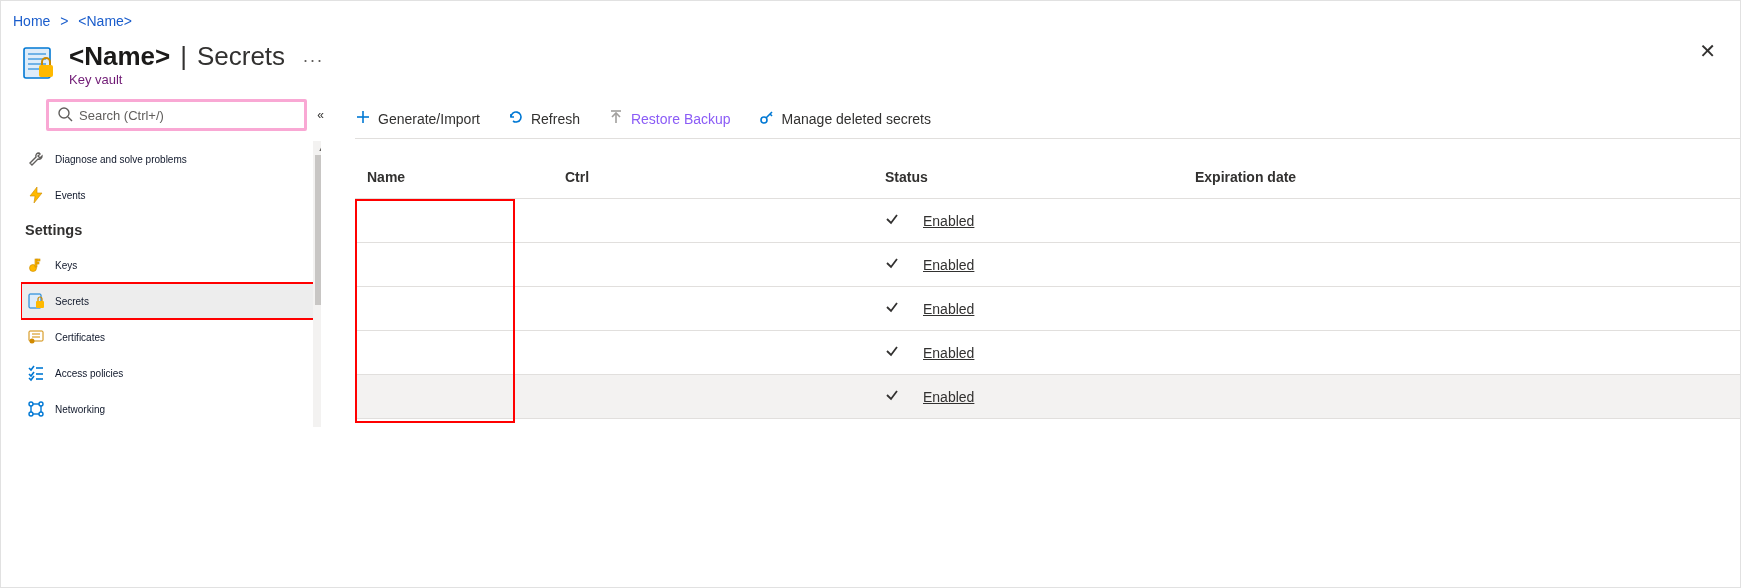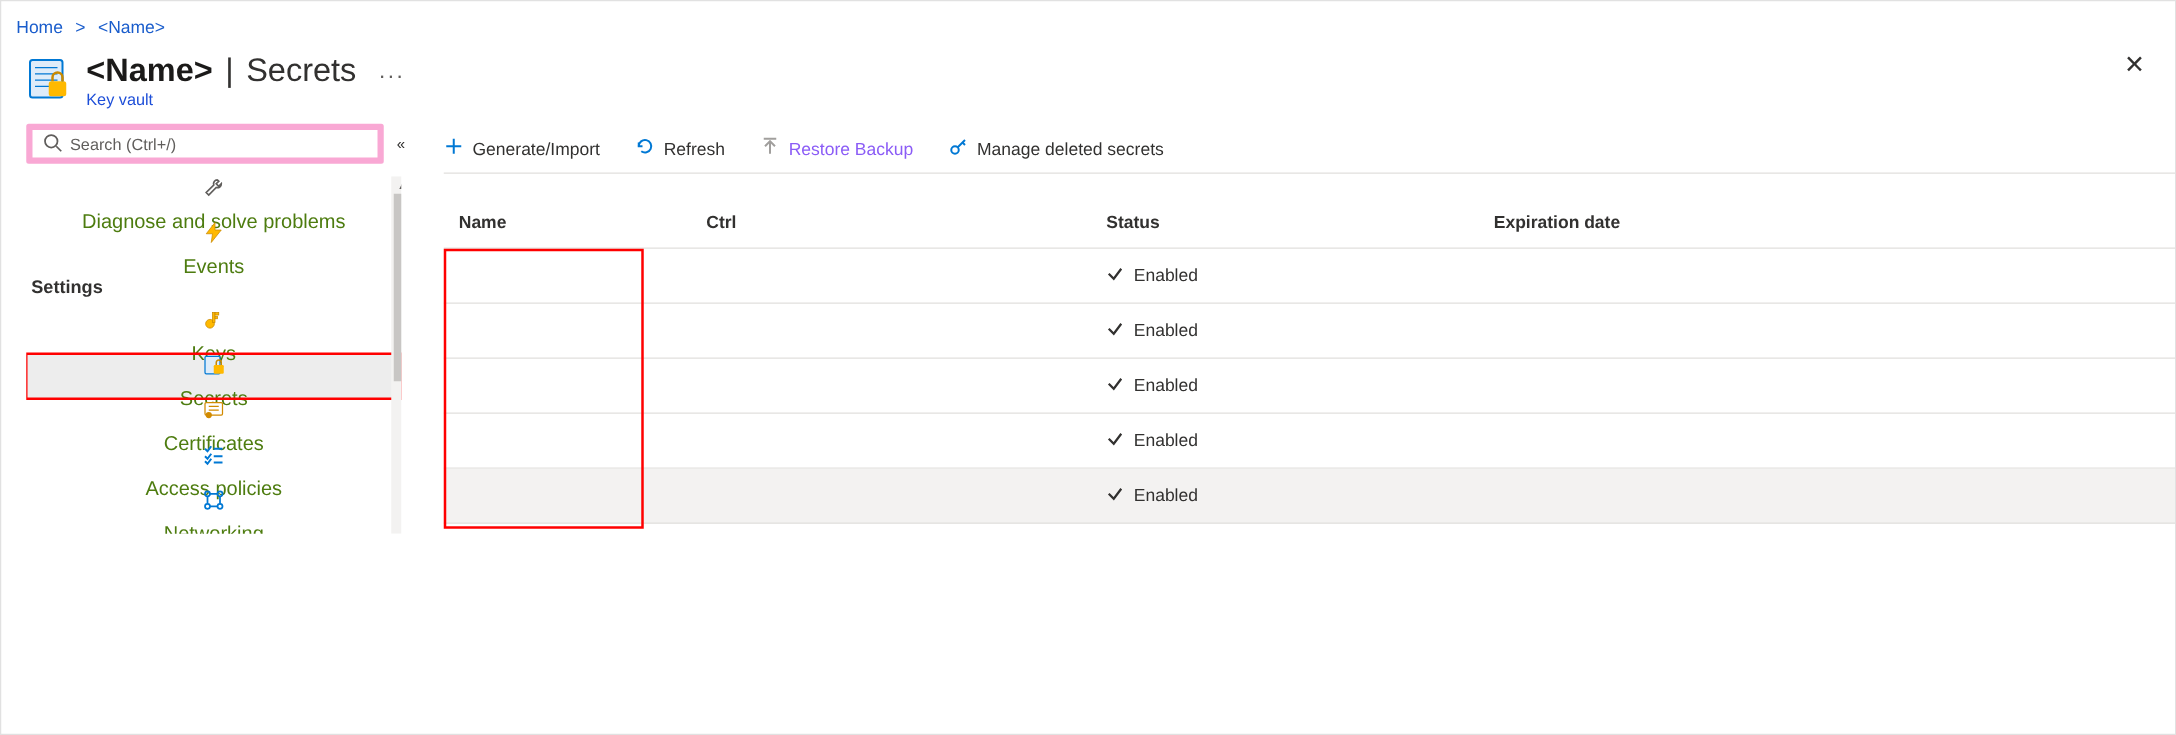--- a/index.html
+++ b/index.html
@@ -34,21 +34,21 @@
     width: 36px; height: 36px;
     margin-right: 12px;
     margin-top: 4px;
   }
   .title-block { display: flex; flex-direction: column; }
   .title-line { display: flex; align-items: center; gap: 10px; }
   .title-line .name { font-size: 26px; font-weight: 700; color:#1b1a19; }
   .title-line .thin-pipe { font-size: 26px; font-weight: 300; color:#323130; }
   .title-line .section { font-size: 26px; font-weight: 400; color:#323130; }
   .title-line .dots { font-size: 18px; color:#605e5c; margin-left: 8px; letter-spacing: 2px; }
-  .subtitle { font-size: 13px; color:#1d4ed8; margin-top: 0px; }
+  .subtitle { font-size: 13px; color:#701a75; margin-top: 0px; }
   .close-x {
     position: absolute;
     right: 24px;
     top: 4px;
     font-size: 20px;
     color: #323130;
     cursor: pointer;
   }
 
   
@@ -65,26 +65,27 @@
   .search-row {
     display: flex;
     align-items: center;
     gap: 10px;
     margin-bottom: 10px;
   }
   .search-box {
     flex: 1;
     display: flex;
     align-items: center;
-    border: 5px solid #f9a8d4;
+    border: 3px solid #f9a8d4;
     border-radius: 2px;
     height: 32px;
     padding: 0 8px;
     background: #fff;
     max-width: 290px;
+    margin-left: 25px;
   }
   .search-box svg { width: 16px; height: 16px; color:#605e5c; margin-right: 6px; }
   .search-box input {
     border: none; outline: none; flex:1;
     font-size: 13px; color:#605e5c;
   }
   .search-box input::placeholder { color:#605e5c; }
   .collapse-chevrons { color:#323130; font-size: 12px; letter-spacing:-3px; cursor:pointer; }
 
   .nav {
@@ -92,23 +93,22 @@
     max-height: 420px;
     overflow: hidden;
   }
   .nav-item {
     display: flex;
     align-items: center;
     gap: 10px;
     height: 36px;
     padding: 0 6px;
     cursor: pointer;
-    font-size: 16px;
-    color:#4d7c0f;
-    flex-direction:column;
+    font-size: 10px;
+    color:#0f172a;
   }
   .nav-item.selected {
     background: #ededed;
     outline: 2px solid #ff0000;
     outline-offset: -1px;
   }
   .nav-item svg, .nav-item .glyph { width:18px; height:18px; }
   .nav-heading {
     font-weight: 600;
     height: 34px;
@@ -174,21 +174,21 @@
   .grid-header {
     font-weight: 600;
     border-bottom: 1px solid #e1dfdd;
   }
   .grid-row {
     border-bottom: 1px solid #e1dfdd;
     font-size: 14px;
   }
   .grid-row.hover { background: #f3f2f1; }
   .cell-name { padding-left: 12px; }
-  .cell-status { display:flex; gap:8px; }
+  .cell-status { display:flex; align-items:center; gap:24px;text-decoration:underline; }
   .cell-status svg { width:14px; height:14px; }
 
   
   .name-col-highlight {
     position: absolute;
     border: 2px solid #ff0000;
     pointer-events: none;
     z-index: 5;
   }
   .grid-wrap { position: relative; }

